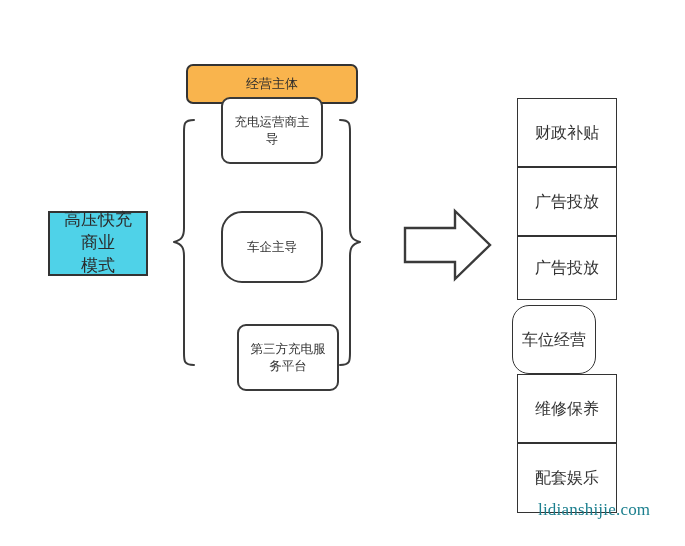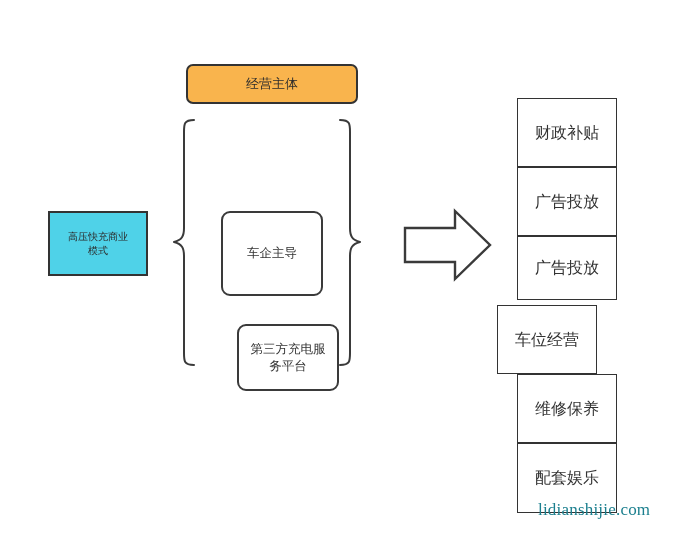--- a/index.html
+++ b/index.html
@@ -26,21 +26,21 @@
     align-items: center;
     justify-content: center;
     text-align: center;
     color: #333333;
     line-height: 1.35;
   }
 
   .root-node {
     background: #4FD2E8;
     border: 2px solid #333333;
-    font-size: 10px;
+    font-size: 17px;
     color: #2b2b2b;
     padding: 0 6px;
   }
 
   .header-node {
     background: #F9B44D;
     border: 2px solid #333333;
     border-radius: 7px;
     font-size: 13px;
     color: #2b2b2b;
@@ -91,43 +91,46 @@
     <span>
       <span>高压快充商业</span><br>
       <span>模式</span>
     </span>
   </div>
 
   <div class="node header-node" style="left:186px; top:48px; width:172px; height:40px;">
     <span>经营主体</span>
   </div>
 
+  <div class="node entity-node" style="left:221px; top:97px; width:102px; height:67px;">
+    <span>充电运营商主导</span>
+  </div>
 
-  <div class="node entity-node" style="left:221px; top:211px; width:102px; height:85px;">
+  <div class="node entity-node" style="left:221px; top:211px; width:102px; height:72px;border-radius:21px;">
     <span>车企主导</span>
   </div>
 
   <div class="node entity-node" style="left:221px; top:324px; width:102px; height:67px;margin-left:16px;">
     <span>第三方充电服务平台</span>
   </div>
 
 
   <div class="node profit-node" style="left:517px; top:98px; width:100px; height:69px;">
     <span>财政补贴</span>
   </div>
 
   <div class="node profit-node" style="left:517px; top:167px; width:100px; height:69px;">
     <span>广告投放</span>
   </div>
 
   <div class="node profit-node" style="left:517px; top:236px; width:100px; height:64px;text-align:center;">
     <span>广告投放</span>
   </div>
 
-  <div class="node profit-node" style="left:497px; top:305px; width:100px; height:69px;">
+  <div class="node profit-node" style="left:512px; top:305px; width:84px; height:69px;border-radius:17px;">
     <span>车位经营</span>
   </div>
 
   <div class="node profit-node" style="left:517px; top:443px; width:100px; height:70px;">
     <span>配套娱乐</span>
   </div>
 
   <div class="node profit-node" style="left:517px; top:374px; width:100px; height:69px;">
     <span>维修保养</span>
   </div>

